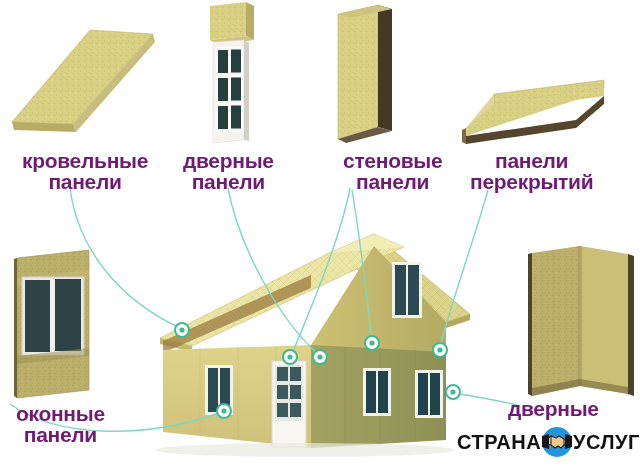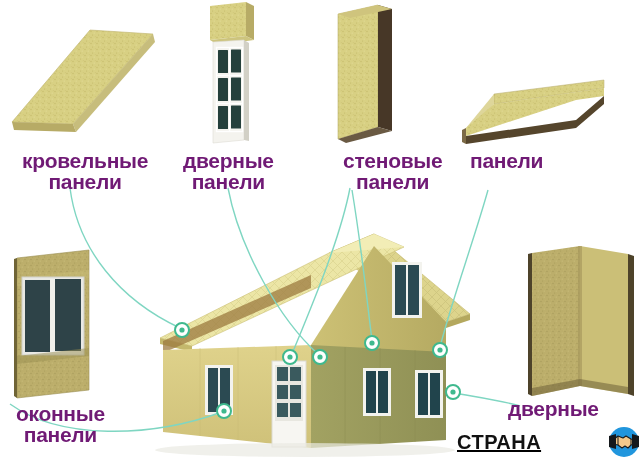--- a/index.html
+++ b/index.html
@@ -34,23 +34,22 @@
   #lbl-wall   {left:311px; top:150px;margin-left:32px;}
   #lbl-floor  {left:470px; top:150px;}
   #lbl-window {left:16px;   top:403px;}
   #lbl-corner {left:508px; top:398px;}
 
   
   #watermark{
     position:absolute;left:457px;top:422px;
     width:183px;height:40px;
     background:#ffffff;
-    display:flex;align-items:center;justify-content:space-between;
+    display:flex;align-items:center;justify-content:flex-start;
     z-index:90;
-    text-decoration:underline;
   }
   #watermark .wm-txt{
     font-family:"Liberation Sans", sans-serif;
     font-weight:bold;font-size:20px;color:#111;letter-spacing:0.5px;
   }
   #watermark .wm-badge{
     width:30px;height:30px;border-radius:50%;
     background:#2196dd;
     margin:0 1px;
     position:relative;
@@ -295,20 +294,21 @@
     <span class="l2">панели</span>
   </div>
 
   <div class="label" id="lbl-wall">
     <span>стеновые</span>
     <span class="l2">панели</span>
   </div>
 
   <div class="label" id="lbl-floor">
     <span>панели</span>
+    <span class="l2">перекрытий</span>
   </div>
 
   <div class="label" id="lbl-window">
     <span>оконные</span>
     <span class="l2">панели</span>
   </div>
 
   <div class="label" id="lbl-corner">
     <span>дверные</span>
     <span class="l2">панели</span>
@@ -317,15 +317,16 @@
   <div id="watermark">
     <span class="wm-txt">СТРАНА</span>
     <span class="wm-badge">
       <svg width="30" height="30" viewBox="0 0 30 30">
         <path d="M4 13 L9 9 L14 11 L17 9 L22 12 L26 13 L26 17 L22 18 L19 21 L16 19 L13 21 L9 18 L4 17 Z" fill="#f3c98b" stroke="#1b1b1b" stroke-width="1.1" stroke-linejoin="round"></path>
         <path d="M9 9 L9 18 M22 12 L22 18" stroke="#1b1b1b" stroke-width="1"></path>
         <path d="M0 9 L7 7 L7 22 L0 20 Z" fill="#14181c"></path>
         <path d="M30 9 L23 7 L23 22 L30 20 Z" fill="#14181c"></path>
       </svg>
     </span>
+    <span class="wm-txt">УСЛУГ</span>
   </div>
 
 </div>
 
 </body></html>

